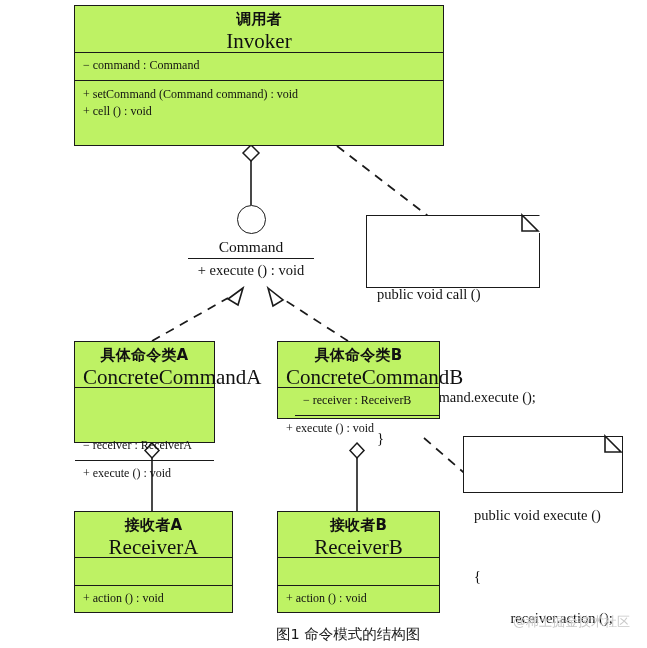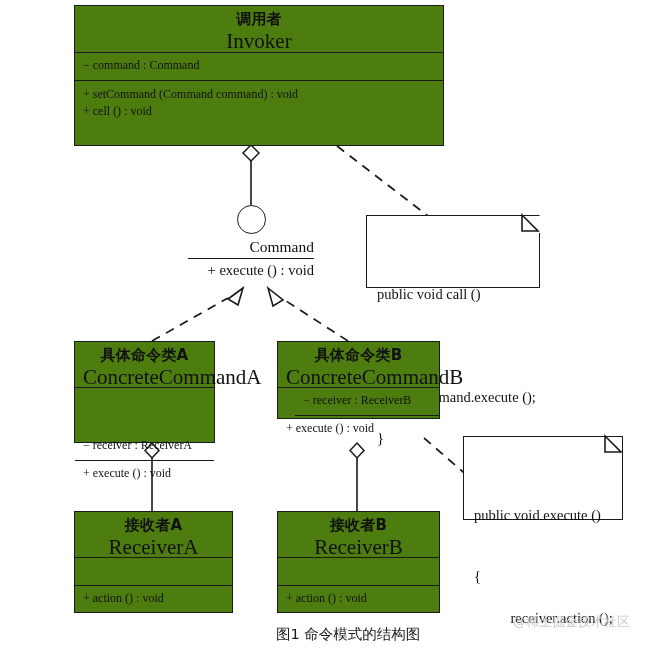--- a/index.html
+++ b/index.html
@@ -17,21 +17,21 @@
     width: 647px;
     height: 648px;
     background: #ffffff;
     overflow: hidden;
   }
   
   .uml-box {
     position: absolute;
     box-sizing: border-box;
     border: 1.6px solid #1a1a1a;
-    background: #4d7c0f;
+    background: #bef264;
   }
   .compartment {
     box-sizing: border-box;
     border-bottom: 1.6px solid #1a1a1a;
     padding: 3px 8px;
   }
   .compartment:last-child {
     border-bottom: none;
   }
   .cmp-title {
@@ -63,21 +63,21 @@
   
   .lollipop-circle {
     position: absolute;
     box-sizing: border-box;
     border: 1.7px solid #1a1a1a;
     border-radius: 50%;
     background: #ffffff;
   }
   .iface-label {
     position: absolute;
-    text-align: right;
+    text-align: center;
     font-size: 15.5px;
     line-height: 1.25;
   }
   .iface-name {
     display: block;
     padding-bottom: 1px;
   }
   .iface-rule {
     display: block;
     height: 0;
@@ -233,21 +233,21 @@
       <span class="en">ConcreteCommandB</span>
     </div>
     <div class="compartment" style="height:28px; padding-top:4px;margin-left:17px;">
       <div class="member">− receiver : ReceiverB</div>
     </div>
     <div class="compartment" style="padding-top:4px;">
       <div class="member">+ execute () : void</div>
     </div>
   </div>
 
-  <div class="note" style="left:463px; top:436px; width:160px; height:84px;">
+  <div class="note" style="left:463px; top:436px; width:160px; height:57px;">
     <svg class="note-fold-tri" viewBox="0 0 18 18" width="18" height="18">
       <polygon points="0,0 16,16 0,16" fill="#ffffff" stroke="#1a1a1a" stroke-width="1.6"></polygon>
     </svg>
     <div>public void execute ()</div>
     <div>{</div>
     <div class="note-indent">receiver.action ();</div>
     
   </div>
 
   <div class="uml-box" style="left:74px; top:511px; width:159px; height:102px;">

